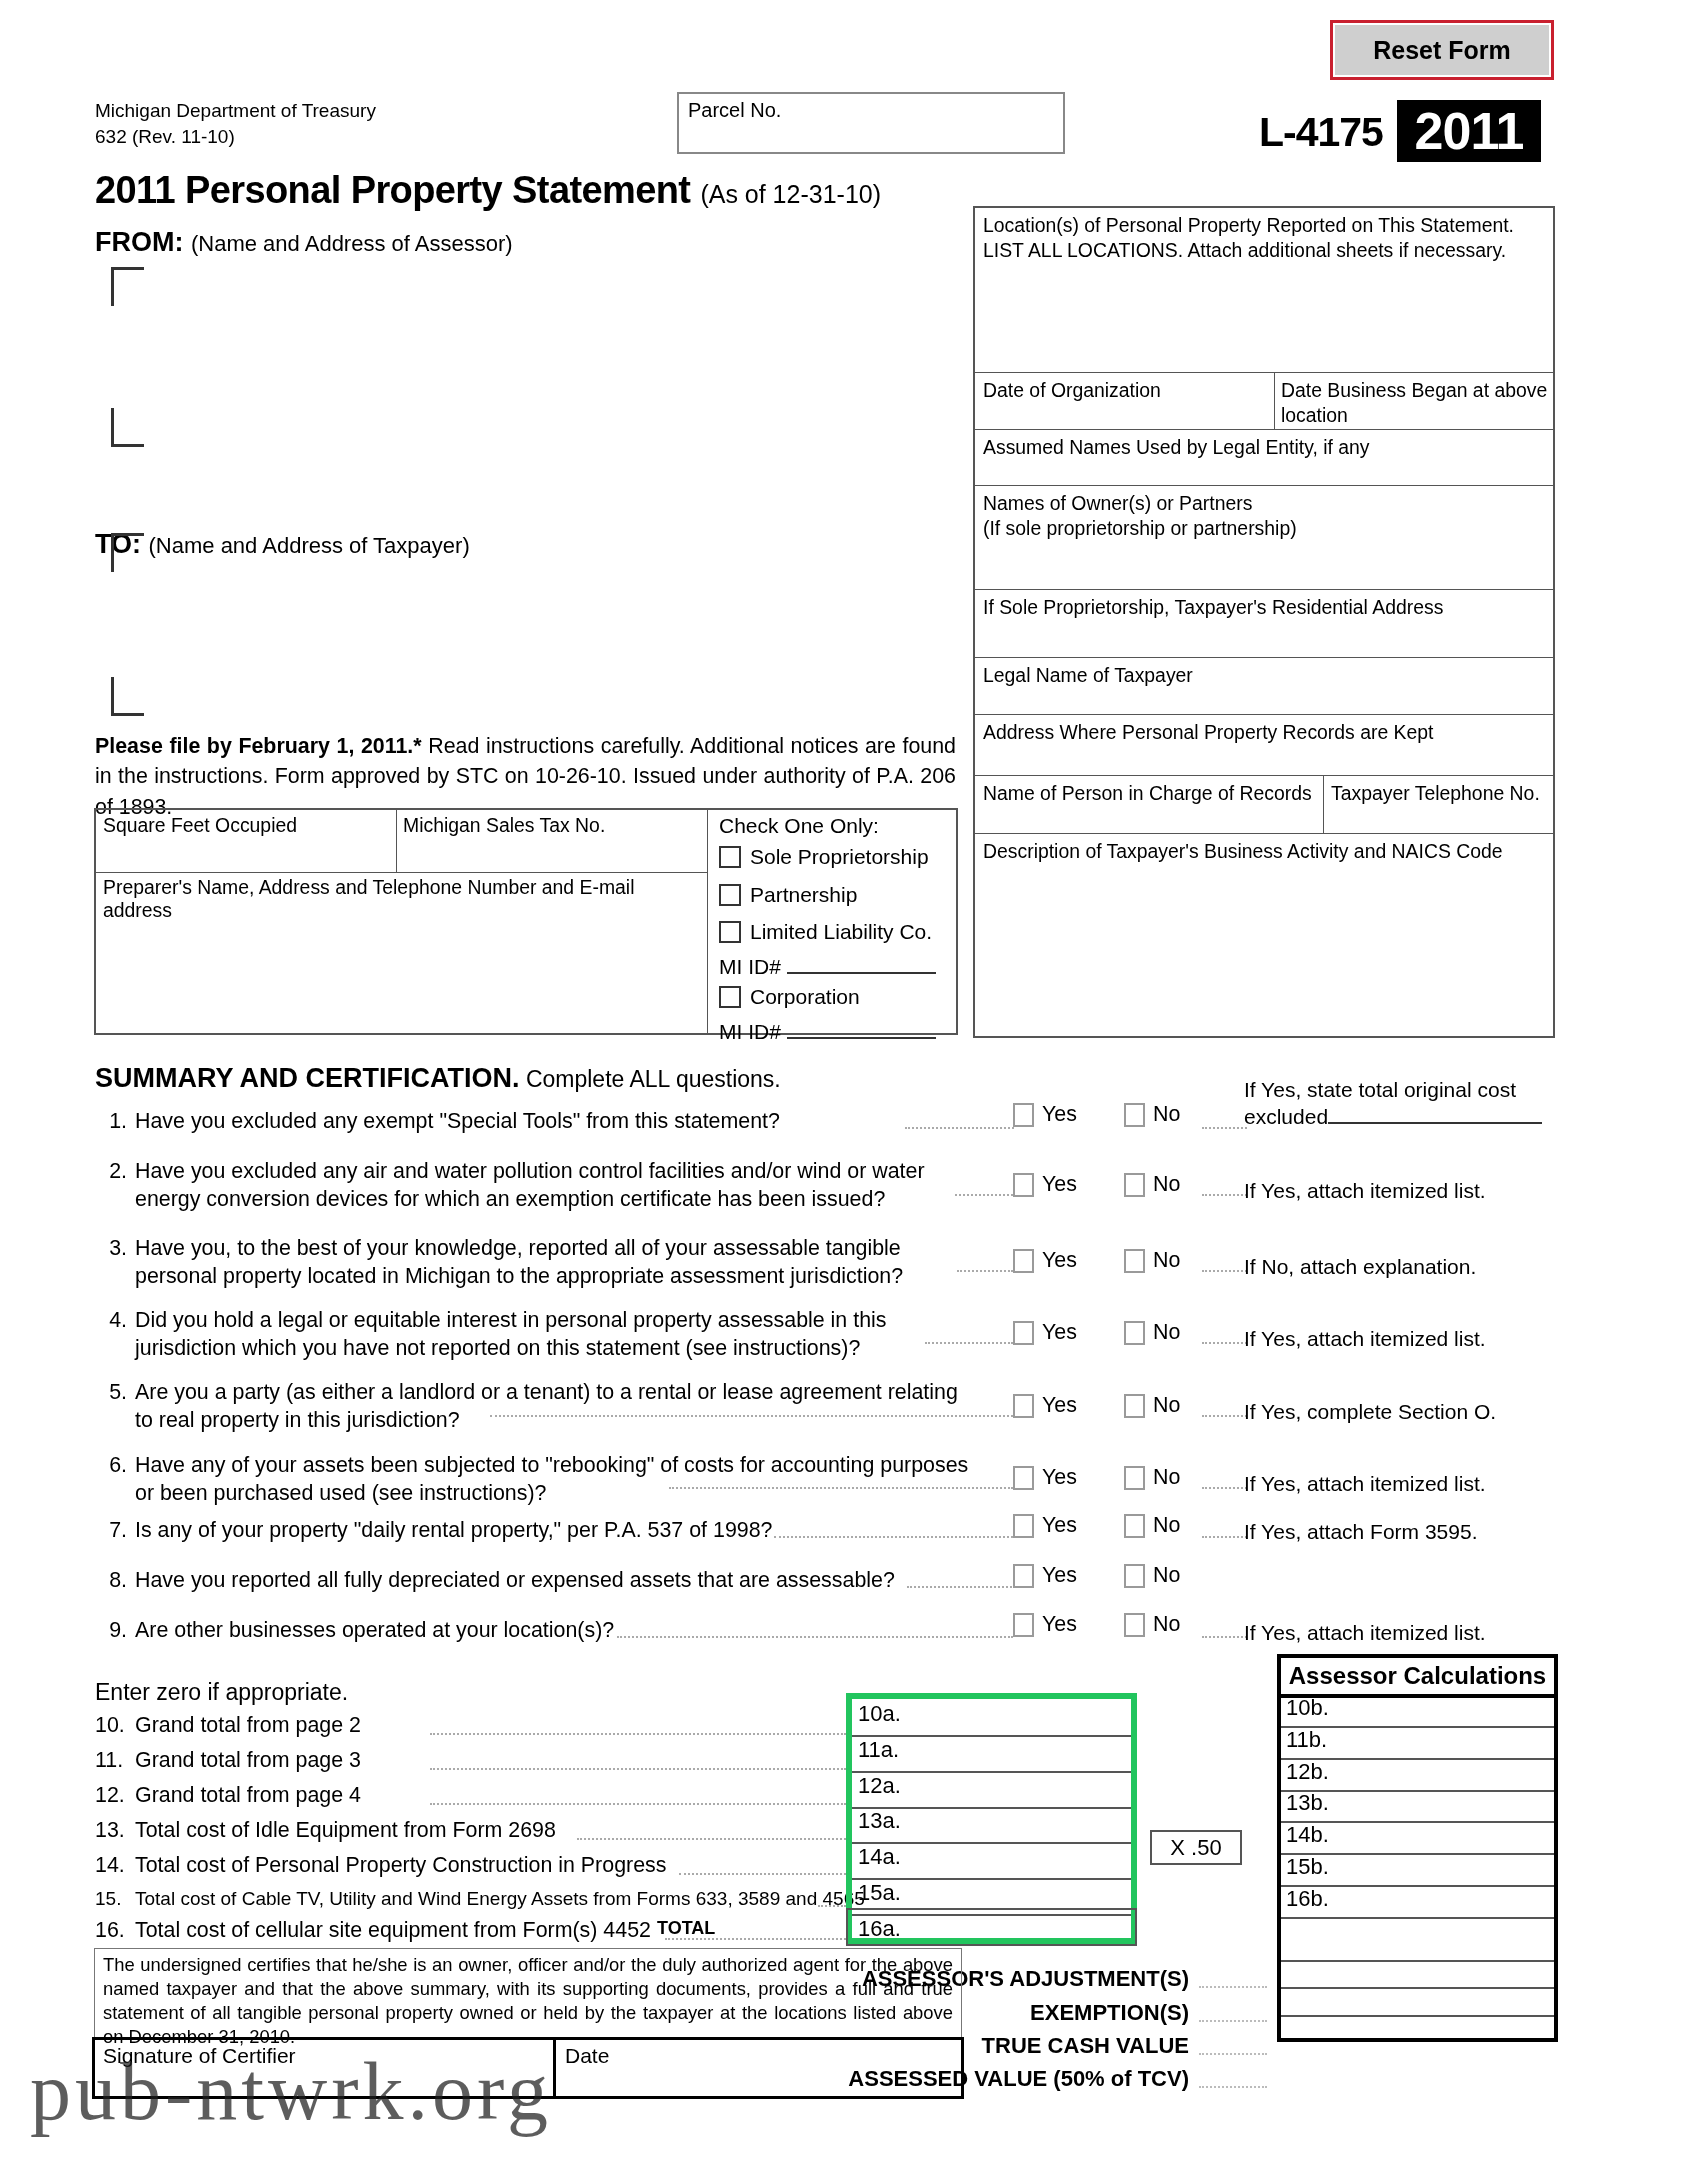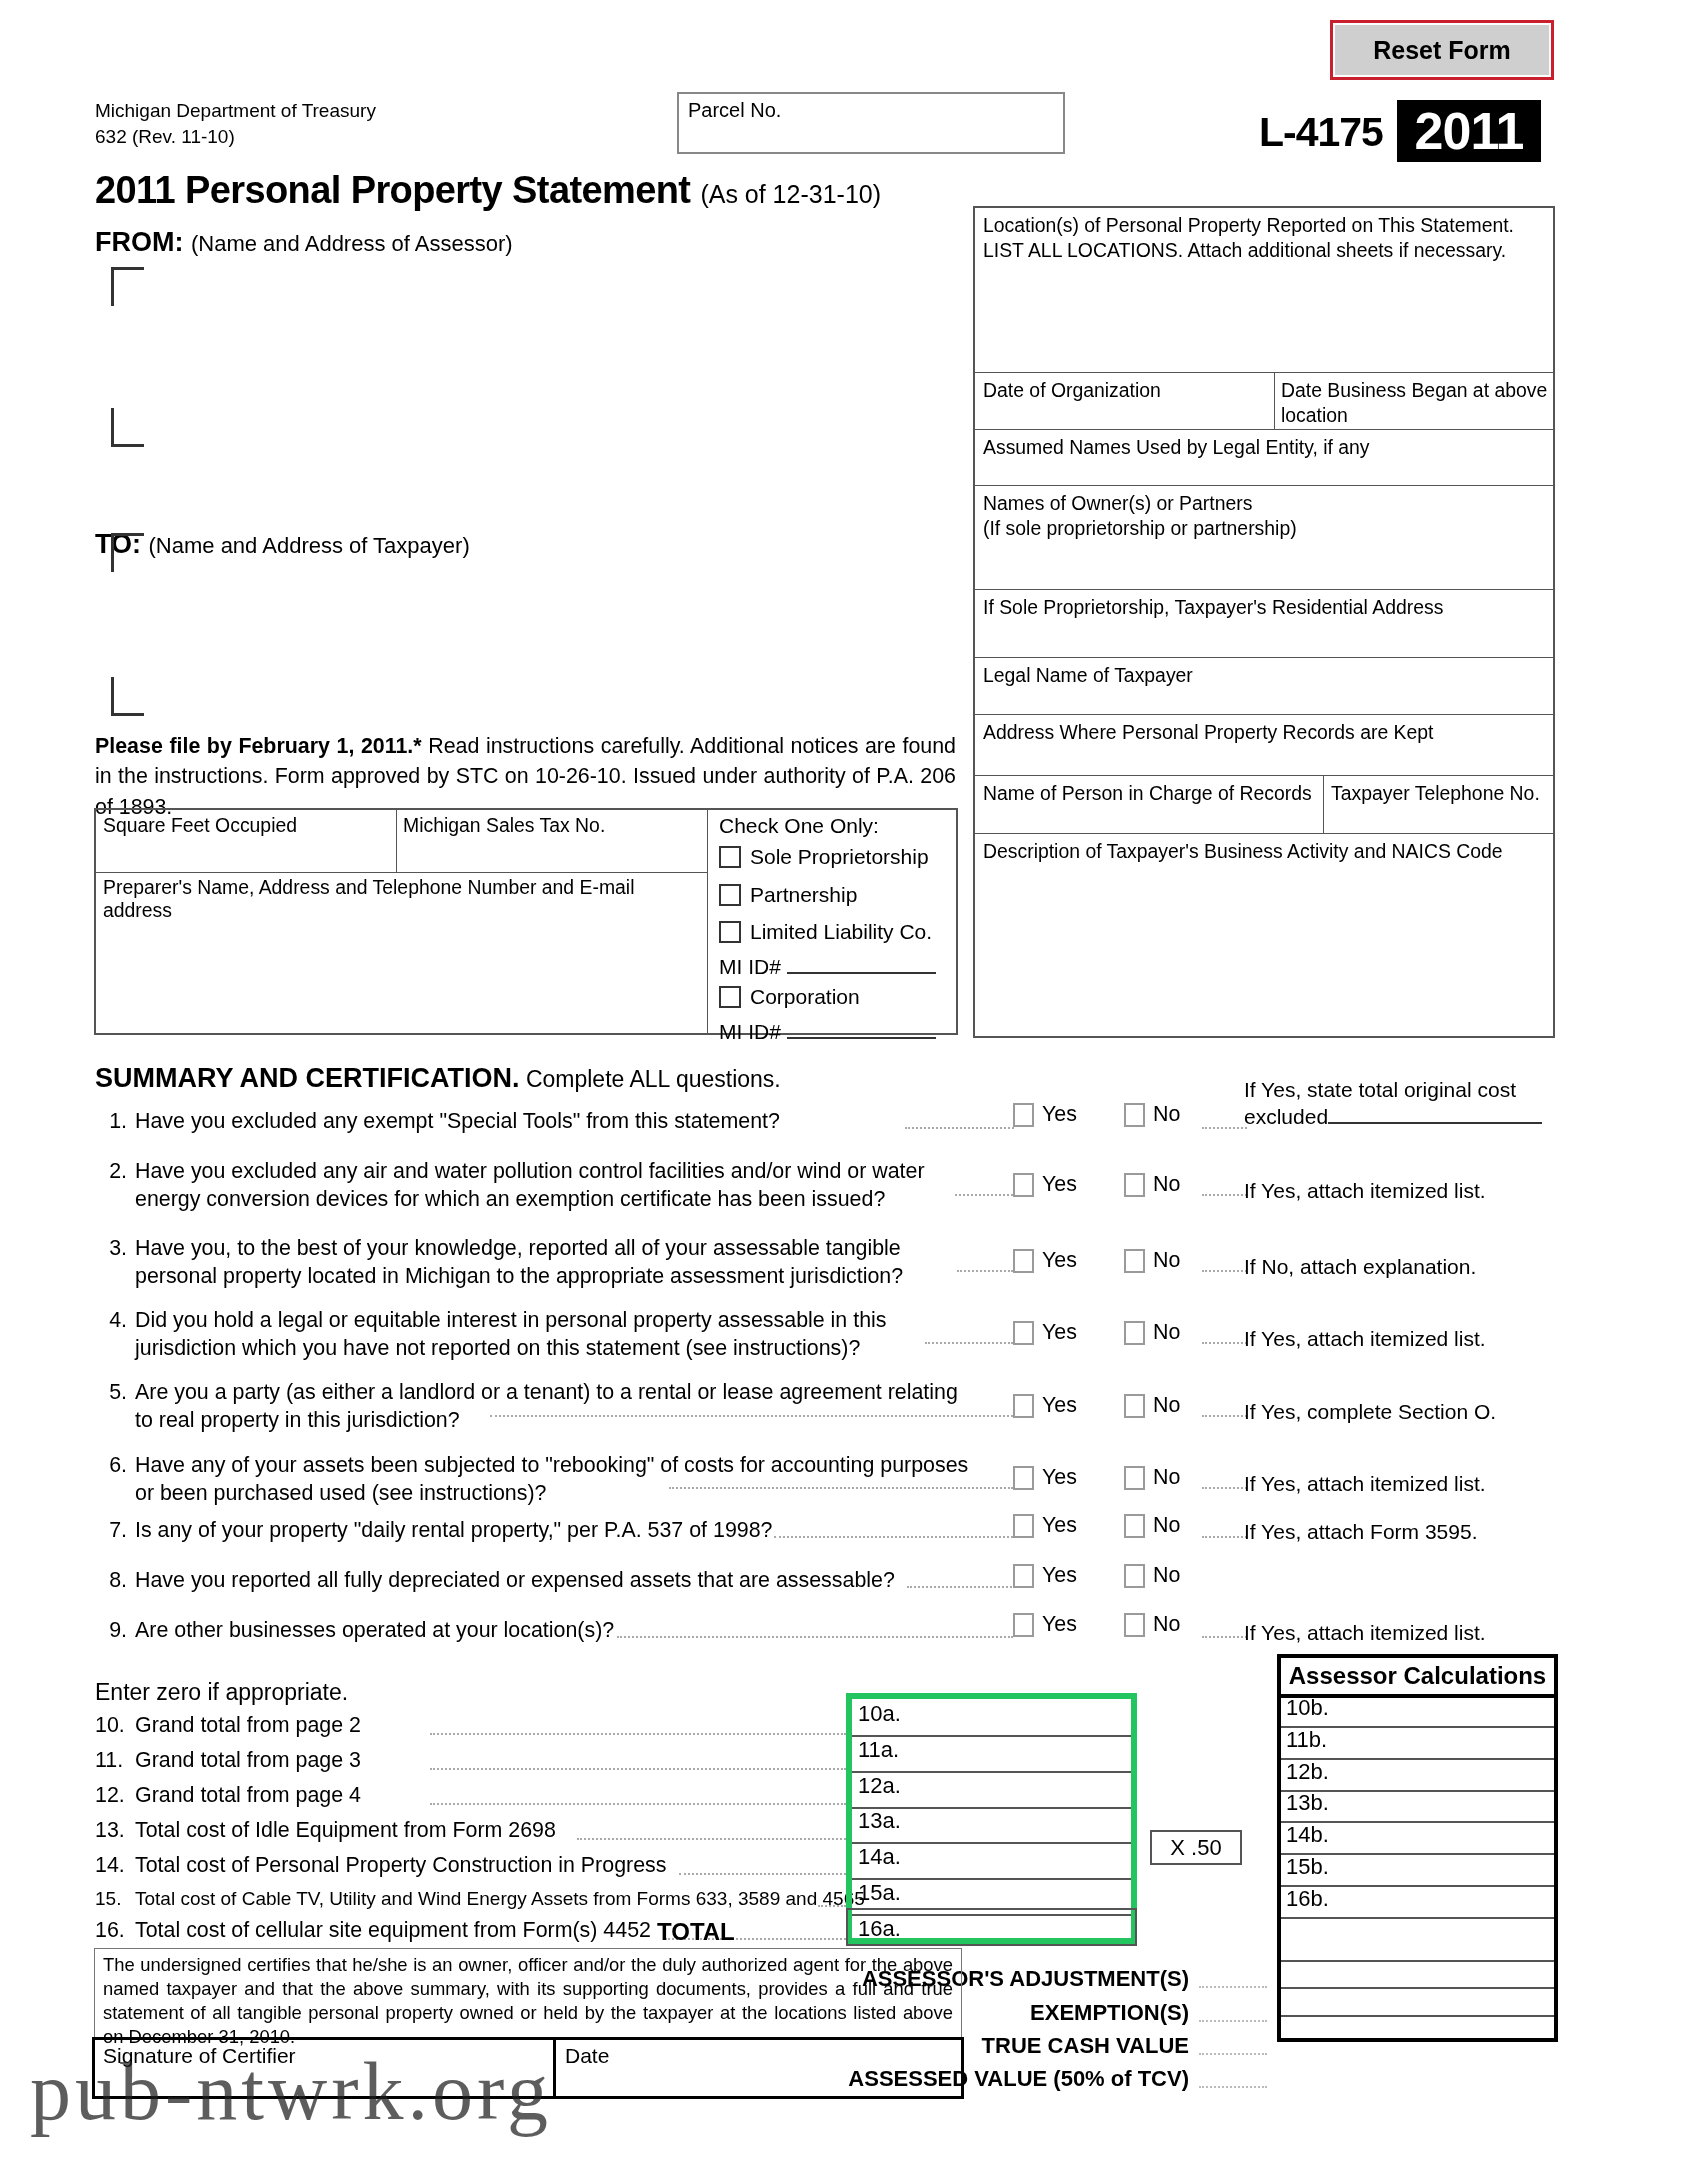--- a/index.html
+++ b/index.html
@@ -117,21 +117,21 @@
   }
   .arow{position:absolute;left:0;right:0;border-bottom:2px solid #555;}
   .arow .lab{position:absolute;left:6px;top:2px;font-size:22px;}
 
   #x50{
     left:1150px;top:1830px;width:92px;height:35px;
     border:2px solid #555;box-sizing:border-box;
     display:flex;align-items:center;justify-content:center;font-size:22px;
   }
   #totalbox{left:846px;top:1908px;width:291px;height:38px;border:2px solid #555;box-sizing:border-box;}
-  #totallabel{left:657px;top:1918px;font-size:24px;font-weight:bold;}
+  #totallabel{left:657px;top:1918px;font-size:18px;font-weight:bold;}
 
   
   #calcbox{
     left:1277px;top:1654px;width:281px;height:388px;
     border:4px solid #000;box-sizing:border-box;
   }
   #calchdr{
     position:absolute;left:0;right:0;top:0;height:36px;
     border-bottom:4px solid #000;
     display:flex;align-items:center;justify-content:center;

